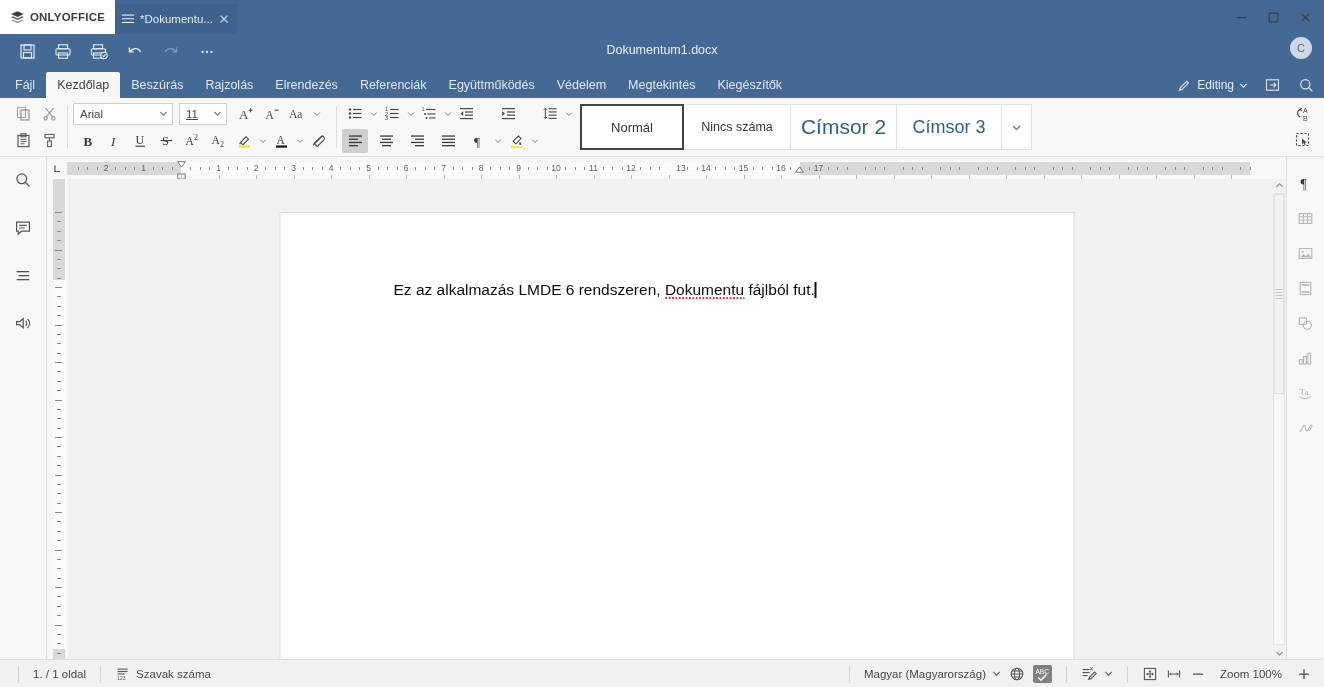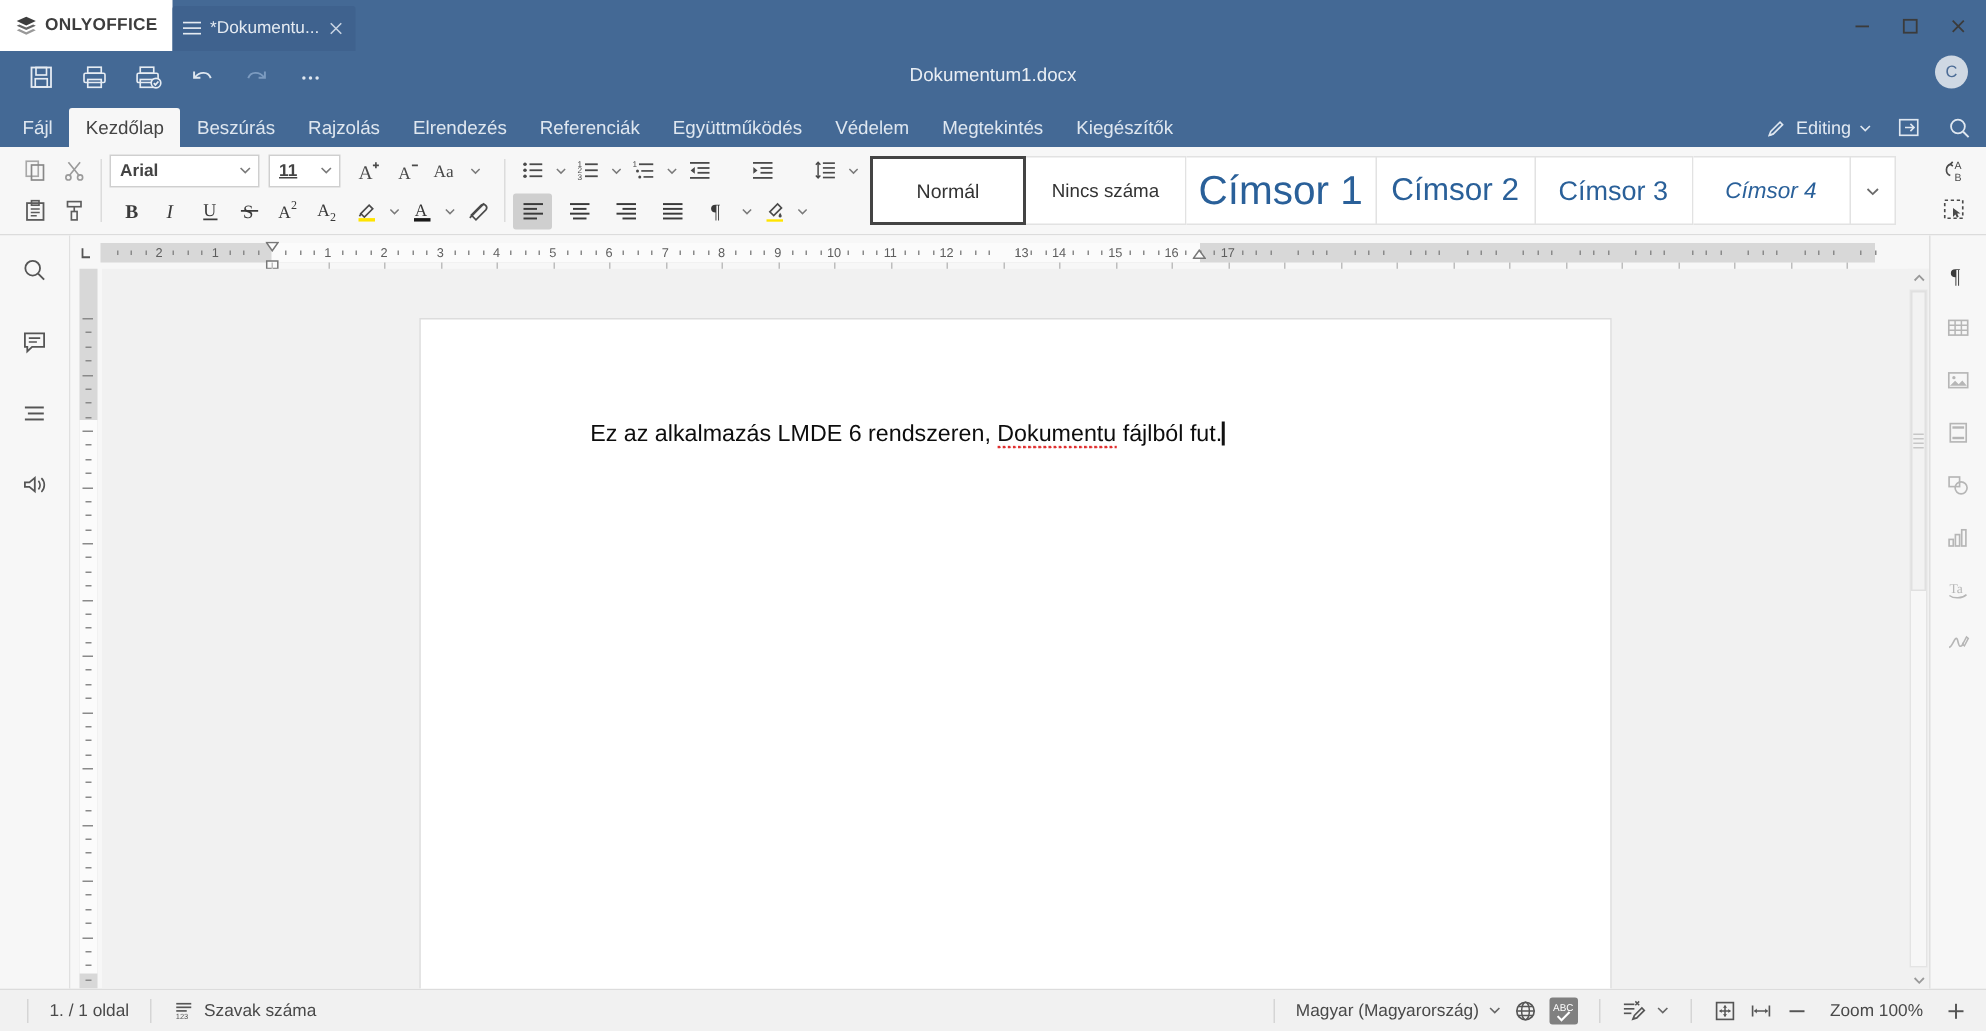--- a/index.html
+++ b/index.html
@@ -77,21 +77,21 @@
   .tbtn svg { display: block; }
   .caret { width: 11px; height: 24px; display: flex; align-items: center; justify-content: center; }
   .vsep { width: 1px; background: #dcdcdc; margin: 8px 5px; align-self: stretch; }
 
   .fontname, .fontsize {
     height: 22px; border: 1px solid #cfcfcf; background: #fff; display: flex;
     align-items: center; padding: 0 4px 0 6px; font-size: 11.5px; color: #444;
   }
   .fontname { width: 100px; }
   .fontsize { width: 48px; margin-left: 6px; }
-  .fontname span.v, .fontsize span.v { flex: 1; white-space: nowrap; overflow: hidden; font-weight: bold; }
+  .fontname span.v, .fontsize span.v { flex: 1; white-space: nowrap; overflow: hidden; }
   .fontsize span.v { text-decoration: underline; }
 
   
   .styles { display: flex; align-items: center; margin-left: 6px; height: 100%; padding: 6px 0; }
   .stylebox {
     height: 46px; min-width: 95px; border: 1px solid #e2e2e2; border-left: none;
     background: #fff; display: flex; align-items: center; justify-content: center;
     overflow: hidden; padding: 0 8px; white-space: nowrap;
   }
   .stylebox:first-child { border-left: 1px solid #e2e2e2; }
@@ -596,31 +596,25 @@
       </div>
     </div>
 
     <div class="styles">
       <div class="stylebox sel" style="min-width:104px;">
         <span class="s-normal">Normál</span>
       </div>
       <div class="stylebox" style="min-width:107px;">
         <span class="s-nospace">Nincs száma</span>
       </div>
-      <div class="stylebox" style="min-width:104px;">
-        <span class="s-h1">Címsor 1</span>
-      </div>
       <div class="stylebox" style="min-width:106px;">
         <span class="s-h2">Címsor 2</span>
       </div>
       <div class="stylebox" style="min-width:105px;">
         <span class="s-h3">Címsor 3</span>
-      </div>
-      <div class="stylebox" style="min-width:105px;">
-        <span class="s-h4">Címsor 4</span>
       </div>
       <div class="styles-expand">
         <svg width="11" height="11" viewBox="0 0 11 11">
           <path d="M2 4l3.5 3.4L9 4" stroke="#6a6a6a" stroke-width="1.2" fill="none"></path>
         </svg>
       </div>
     </div>
 
     <div class="tb-right">
       <div class="tbtn">

